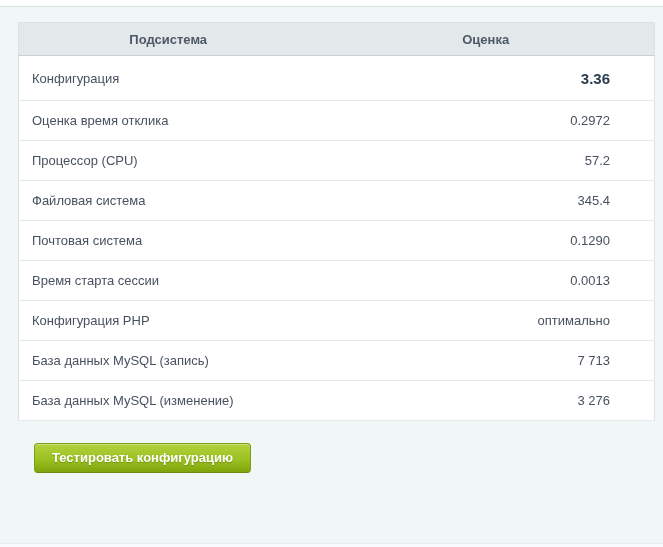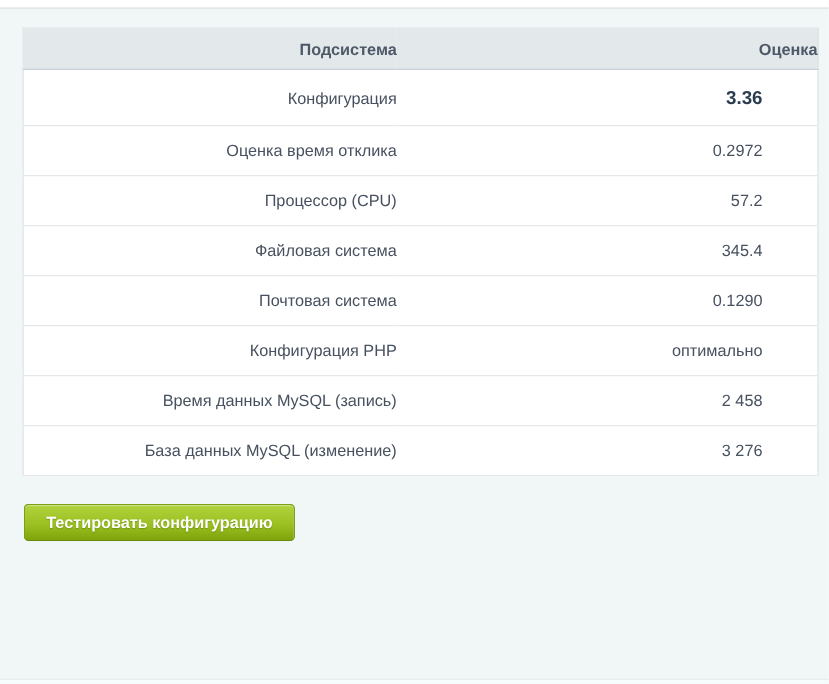--- a/index.html
+++ b/index.html
@@ -26,43 +26,43 @@
   }
   col.col-subsystem { width: 47%; }
   col.col-score { width: 53%; }
   table.perf-table thead th {
     height: 33px;
     background: #e3e8eb;
     border-bottom: 1px solid #c9d1d7;
     font-size: 13px;
     font-weight: bold;
     color: #4e5967;
-    text-align: right;
+    text-align: center;
     vertical-align: middle;
   }
   table.perf-table tbody td {
     height: 40px;
     border-bottom: 1px solid #e5e9ec;
     font-size: 13px;
     color: #47515f;
     vertical-align: middle;
     background: #ffffff;
   }
   table.perf-table tbody tr:first-child td { height: 45px; }
-  td.cell-label { text-align: right; padding-left: 13px; }
+  td.cell-label { text-align: left; padding-left: 13px; }
   td.cell-value { text-align: right; padding-right: 44px; color: #3e4a59; }
   td.cell-value.value-bold {
     font-weight: bold;
     color: #2a3c50;
     font-size: 15px;
   }
   .test-btn {
     display: inline-block;
     margin-top: 22px;
-    margin-left: 1px;
+    margin-left: 16px;
     height: 30px;
     padding: 0 17px;
     background: linear-gradient(to bottom, #b1d23d 0%, #9cc122 55%, #7fa40c 100%);
     border: 1px solid #7d9f14;
     border-bottom-color: #6a8b0e;
     border-radius: 4px;
     box-shadow: inset 0 1px 0 rgba(255,255,255,0.35);
     color: #ffffff;
     font-family: "Liberation Sans", sans-serif;
     font-size: 13px;
@@ -112,26 +112,30 @@
       </tr>
       <tr>
         <td class="cell-label">Файловая система</td>
         <td class="cell-value">345.4</td>
       </tr>
       <tr>
         <td class="cell-label">Почтовая система</td>
         <td class="cell-value">0.1290</td>
       </tr>
       <tr>
+        <td class="cell-label">Время старта сессии</td>
+        <td class="cell-value">0.0013</td>
+      </tr>
+      <tr>
         <td class="cell-label">Конфигурация PHP</td>
         <td class="cell-value">оптимально</td>
       </tr>
       <tr>
-        <td class="cell-label">Время данных MySQL (запись)</td>
-        <td class="cell-value">2 458</td>
+        <td class="cell-label">База данных MySQL (запись)</td>
+        <td class="cell-value">7 713</td>
       </tr>
       <tr>
         <td class="cell-label">База данных MySQL (изменение)</td>
         <td class="cell-value">3 276</td>
       </tr>
     </tbody>
   </table>
 
   <button class="test-btn" type="button">Тестировать конфигурацию</button>
 

